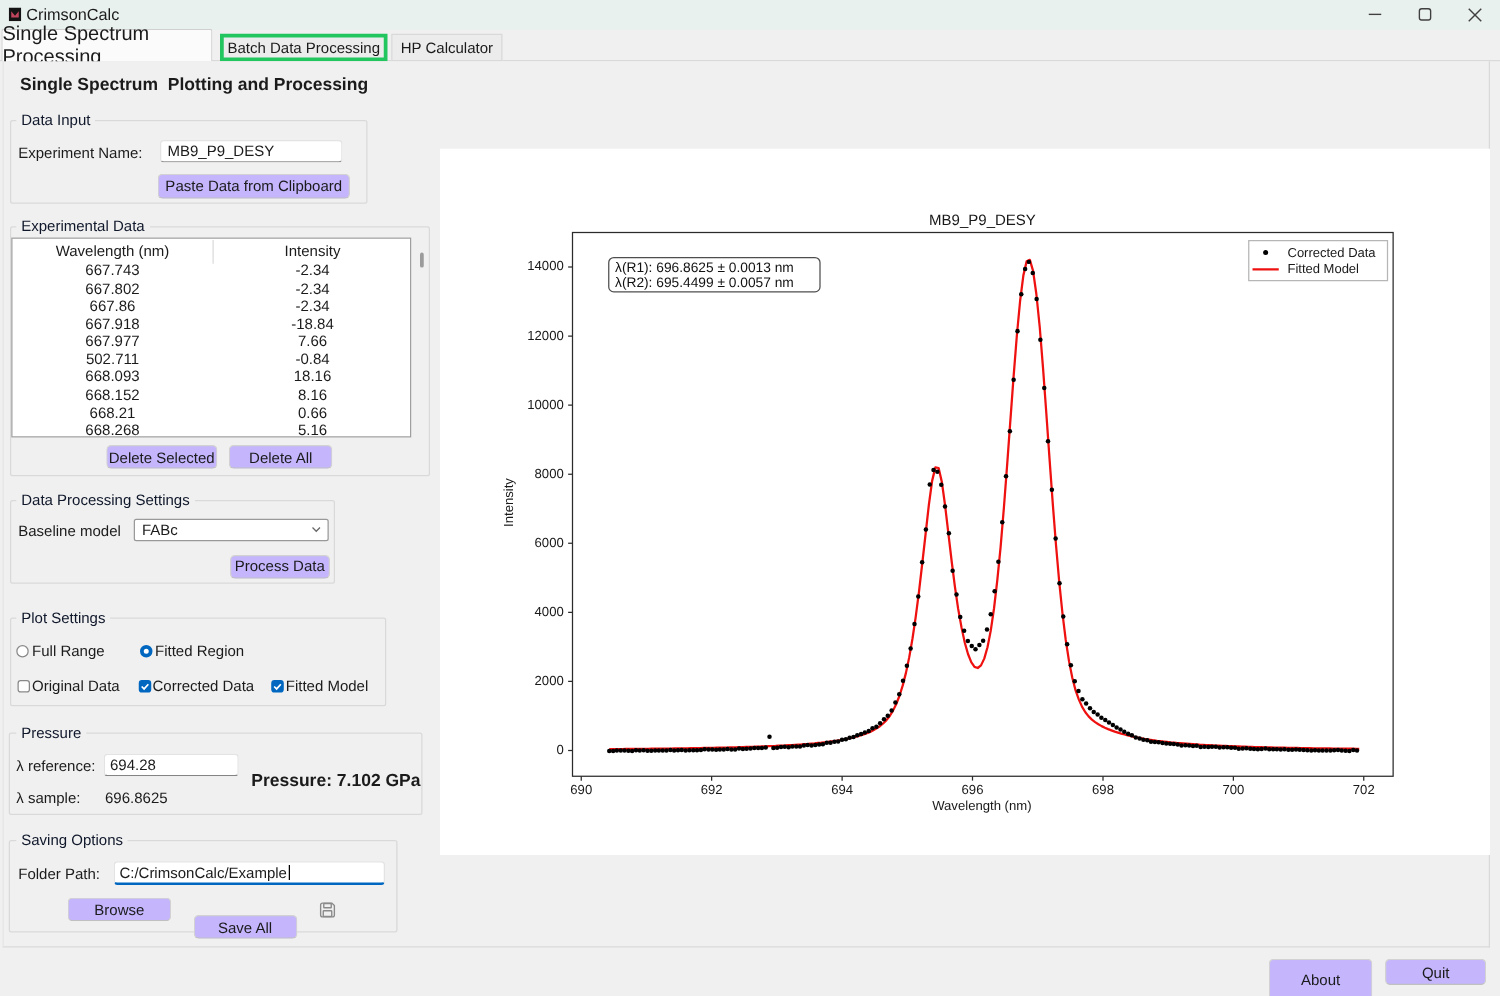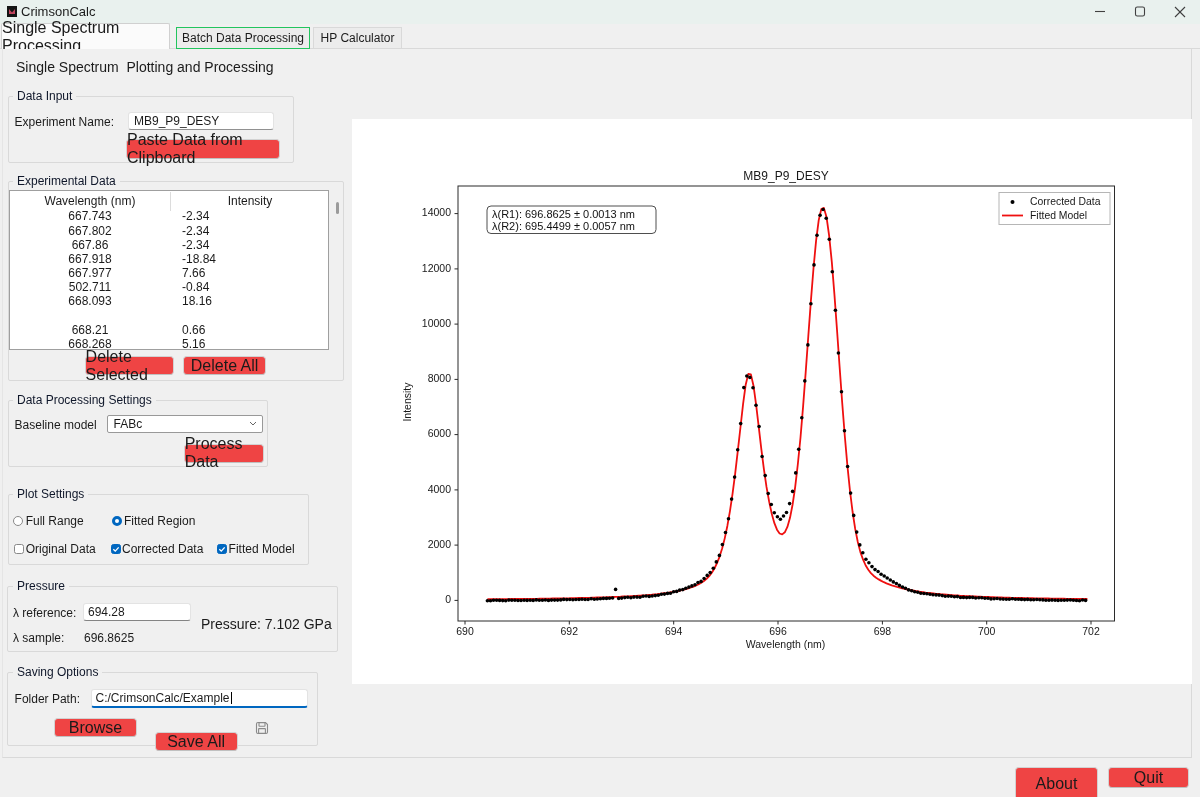--- a/index.html
+++ b/index.html
@@ -1,51 +1,51 @@
 <!DOCTYPE html>
 <html><head><meta charset="utf-8"><style>
 *{margin:0;padding:0;box-sizing:border-box}
 html,body{width:1200px;height:797px;overflow:hidden}
 body{font-family:"Liberation Sans",sans-serif;background:#f0f0f0;position:relative;color:#1b1b1b}
 .abs{position:absolute}
 .lbl{position:absolute;font-size:12px;color:#1b1b1b;white-space:pre;line-height:1}
-.btn{position:absolute;background:#ef4444;border:1px solid #d2d2d2;border-bottom-color:#c0c0c0;border-radius:4px;font-size:16px;color:#1b1b1b;display:flex;align-items:center;justify-content:center}
+.btn{position:absolute;background:#c4b5fd;border:1px solid #d2d2d2;border-bottom-color:#c0c0c0;border-radius:4px;font-size:12px;color:#1b1b1b;display:flex;align-items:center;justify-content:center}
 .group{position:absolute;border:1px solid #d9d9d9;border-radius:2px}
 .glabel{position:absolute;font-size:12px;color:#0f172a;background:#f0f0f0;padding:0 4px;line-height:12px}
 .entry{position:absolute;background:#fff;border:1px solid #e3e3e3;border-bottom:1px solid #919191;border-radius:3px;font-size:12px;color:#1b1b1b;display:flex;align-items:center;padding-left:5px}
 .cb{position:absolute;width:10px;height:10px;border:1px solid #898989;border-radius:2.5px;background:#fff}
 .cb.on{background:#0067c0;border-color:#0067c0}
 .radio{position:absolute;width:10px;height:10px;border-radius:50%;border:1px solid #898989;background:#fff}
 .radio.on{border:3px solid #0067c0}
 .trow{position:absolute;left:0;width:320px;height:14px;font-size:12px}
 .trow .c1{position:absolute;left:0;width:160px;text-align:center}
-.trow .c2{position:absolute;left:172px;width:160px;text-align:left}
+.trow .c2{position:absolute;left:160px;width:160px;text-align:center}
 </style></head>
 <body>
 
 <div class="abs" style="left:0;top:0;width:1200px;height:24px;background:#e9f1ee"></div>
 <svg class="abs" style="left:7px;top:6px" width="10" height="11" viewBox="0 0 10 11">
   <rect x="0" y="0" width="10" height="11" fill="#141414"></rect>
   <path d="M2 3 L5 6.5 L8 3 L8 8 L2 8 Z" fill="#c2455e"></path>
 </svg>
 <div class="lbl" style="left:21px;top:5px;font-size:13px">CrimsonCalc</div>
 <svg class="abs" style="left:1080px;top:0" width="120" height="24" viewBox="0 0 120 24" fill="none" stroke="#404040" stroke-width="1.1">
   <line x1="15" y1="11.5" x2="25" y2="11.5"></line>
   <rect x="55.5" y="7" width="9" height="9" rx="1.8"></rect>
   <line x1="95" y1="7" x2="105" y2="17"></line>
     <line x1="105" y1="7" x2="95" y2="17"></line>
 </svg>
 
 <div class="abs" style="left:0;top:24px;width:1200px;height:25px;background:#f0f0f0;border-bottom:1px solid #d9d9d9"></div>
-<div class="abs" style="left:176px;top:27px;width:134px;height:22px;background:#ececec;border:1px solid #22c55e;display:flex;align-items:center;justify-content:center;font-size:12px">Batch Data Processing</div>
+<div class="abs" style="left:176px;top:27px;width:134px;height:22px;background:#ececec;border:3px solid #22c55e;display:flex;align-items:center;justify-content:center;font-size:12px">Batch Data Processing</div>
 <div class="abs" style="left:313px;top:27px;width:89px;height:22px;background:#ececec;border:1px solid #d9d9d9;display:flex;align-items:center;justify-content:center;font-size:12px">HP Calculator</div>
 <div class="abs" style="left:1px;top:23px;width:169px;height:26px;background:#fbfbfb;border:1px solid #d0d0d0;border-bottom:none;border-radius:2px 2px 0 0;display:flex;align-items:center;justify-content:center;font-size:16px">Single Spectrum Processing</div>
 
 <div class="abs" style="left:2px;top:49px;width:1190px;height:709px;background:#f0f0f0;border-right:1px solid #d9d9d9;border-left:1px solid #e5e5e5;border-bottom:1px solid #d9d9d9"></div>
-<div class="lbl" style="left:16px;top:60px;font-weight:normal;font-size:14px">Single Spectrum  Plotting and Processing</div>
+<div class="lbl" style="left:16px;top:60px;font-weight:bold;font-size:14px">Single Spectrum  Plotting and Processing</div>
 
 <div class="group" style="left:8px;top:96px;width:286px;height:67px"></div>
 <div class="glabel" style="left:13px;top:90px">Data Input</div>
 <div class="lbl" style="left:14.6px;top:116px">Experiment Name:</div>
 <div class="entry" style="left:128px;top:112px;width:146px;height:18px">MB9_P9_DESY</div>
 <div class="btn" style="left:126px;top:139px;width:154px;height:19.5px">Paste Data from Clipboard</div>
 
 <div class="group" style="left:8px;top:181px;width:336px;height:200px"></div>
 <div class="glabel" style="left:13px;top:175px">Experimental Data</div>
 <div class="abs" style="left:9px;top:190px;width:320px;height:160px;background:#fff;border:1px solid #9f9f9f;overflow:hidden">
@@ -73,20 +73,24 @@
         <span class="c1">667.977</span>
         <span class="c2">7.66</span>
       </div>
 <div class="trow" style="top:71.1px">
         <span class="c1">502.711</span>
         <span class="c2">-0.84</span>
       </div>
 <div class="trow" style="top:85.3px">
         <span class="c1">668.093</span>
         <span class="c2">18.16</span>
+      </div>
+<div class="trow" style="top:99.5px">
+        <span class="c1">668.152</span>
+        <span class="c2">8.16</span>
       </div>
 <div class="trow" style="top:113.7px">
         <span class="c1">668.21</span>
         <span class="c2">0.66</span>
       </div>
 <div class="trow" style="top:127.8px">
         <span class="c1">668.268</span>
         <span class="c2">5.16</span>
       </div>
   </div>
@@ -124,21 +128,21 @@
     </svg>
   </div>
 <div class="lbl" style="left:228.6px;top:543px">Fitted Model</div>
 
 <div class="group" style="left:7px;top:586px;width:331px;height:66px"></div>
 <div class="glabel" style="left:13px;top:580px">Pressure</div>
 <div class="lbl" style="left:13px;top:606.5px">λ reference:</div>
 <div class="entry" style="left:83px;top:602.5px;width:108px;height:18px;border-bottom-color:#848484;padding-left:4px">694.28</div>
 <div class="lbl" style="left:13px;top:632px">λ sample:</div>
 <div class="lbl" style="left:84px;top:632px">696.8625</div>
-<div class="lbl" style="left:201px;top:617px;font-weight:normal;font-size:14px">Pressure: 7.102 GPa</div>
+<div class="lbl" style="left:201px;top:617px;font-weight:bold;font-size:14px">Pressure: 7.102 GPa</div>
 
 <div class="group" style="left:7px;top:672px;width:311px;height:74px"></div>
 <div class="glabel" style="left:13px;top:666px">Saving Options</div>
 <div class="lbl" style="left:14.6px;top:692.5px">Folder Path:</div>
 <div class="entry" style="left:90.5px;top:689px;width:217px;height:18.5px;border-bottom:2px solid #0067c0;padding-left:4px">C:/CrimsonCalc/Example<span style="display:inline-block;width:1px;height:12px;background:#000;margin-left:1px"></span></div>
 <div class="btn" style="left:54px;top:718px;width:83px;height:19.3px">Browse</div>
 <div class="btn" style="left:154.6px;top:732px;width:83px;height:19.3px">Save All</div>
 <svg class="abs" style="left:255px;top:721px" width="14" height="14" viewBox="0 0 14 14" fill="none" stroke="#8a8a8a" stroke-width="1.1">
   <path d="M1.5 3 Q1.5 1.5 3 1.5 L10.5 1.5 L12.5 3.5 L12.5 11 Q12.5 12.5 11 12.5 L3 12.5 Q1.5 12.5 1.5 11 Z"></path>
   <rect x="4" y="1.8" width="6" height="3.4" rx="0.5"></rect>

